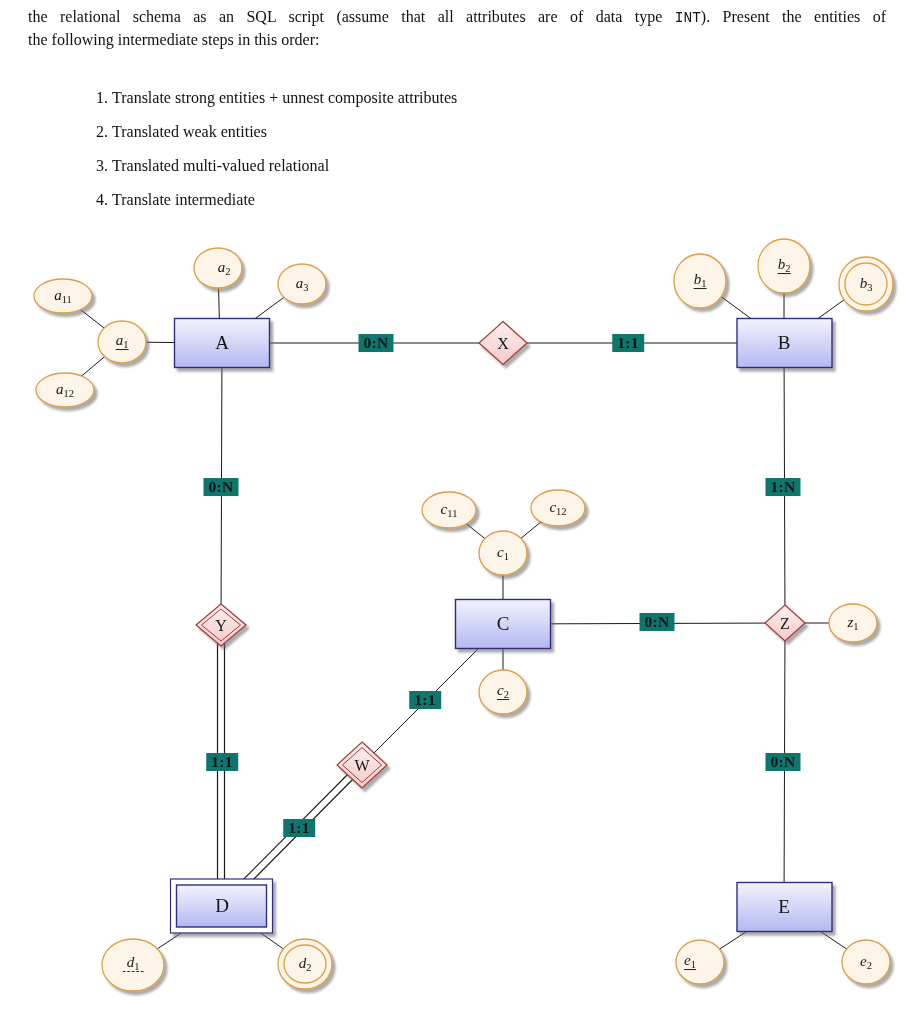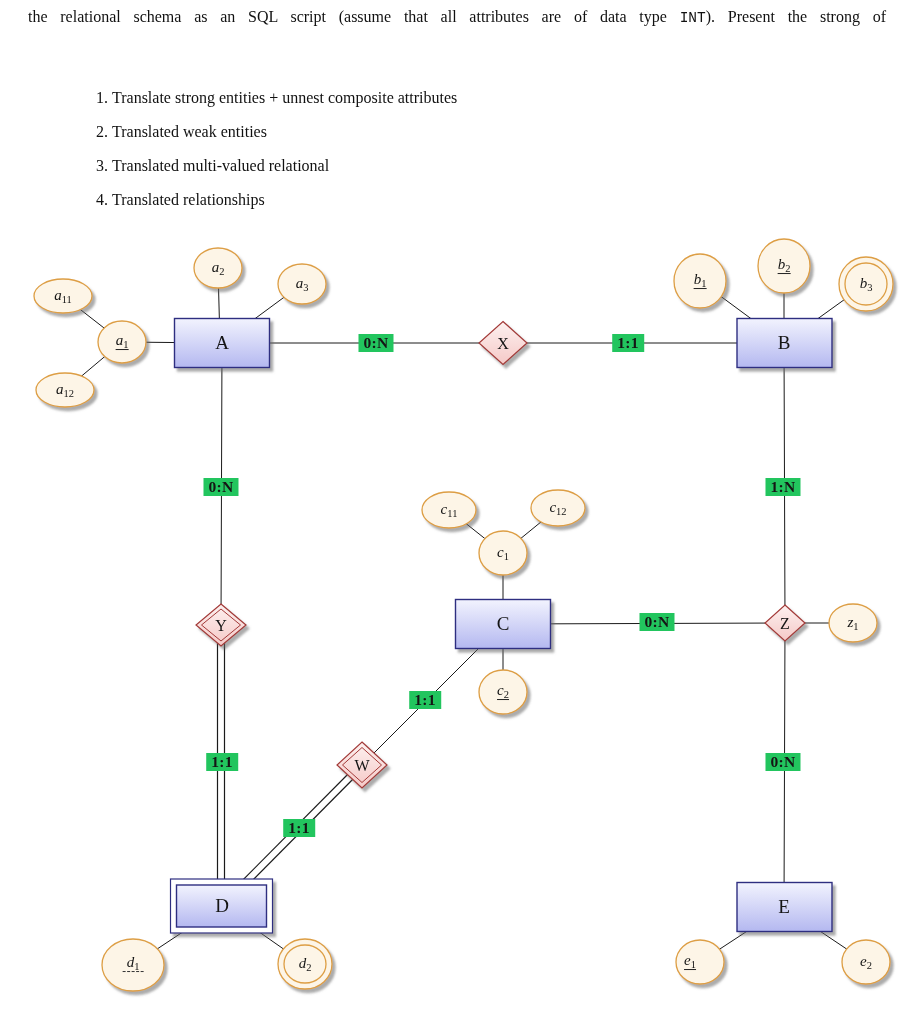--- a/index.html
+++ b/index.html
@@ -22,34 +22,35 @@
   .lbl{position:absolute;transform:translate(-50%,-50%);white-space:nowrap;
        font-family:"Liberation Serif","DejaVu Serif",serif;color:#151515;}
   .entity-lbl{font-size:19px;}
   .rel-lbl{font-size:16px;}
   .attr-lbl{font-size:15px;}
   .attr-lbl i{font-style:italic;}
   .attr-lbl sub{font-style:normal;font-size:10.5px;vertical-align:-0.28em;}
   .attr-lbl .u{padding-bottom:1px;}
   .attr-lbl.key .u{border-bottom:1.2px solid #222;font-family:Liberation Serif, serif;}
   .attr-lbl.partial .u{border-bottom:1.6px dashed #333;padding-left:4px;padding-right:4px;}
-  .card-lbl{font-size:15.5px;font-weight:bold;background:#22c55e;padding:0 5px;letter-spacing:0.3px;}
+  .card-lbl{font-size:15.5px;font-weight:bold;background:#0f766e;padding:0 5px;letter-spacing:0.3px;}
 </style>
 </head>
 <body>
 
 <div class="intro">
-  <div class="just"><span>the relational schema as an SQL script (assume that all attributes are of data type </span><span class="code">INT</span><span>). Present the strong of</span></div>
+  <div class="just"><span>the relational schema as an SQL script (assume that all attributes are of data type </span><span class="code">INT</span><span>). Present the entities of</span></div>
+  <div>the following intermediate steps in this order:</div>
 </div>
 
 <ol class="steps">
   <li>Translate strong entities + unnest composite attributes</li>
   <li>Translated weak entities</li>
   <li>Translated multi-valued relational</li>
-  <li>Translated relationships</li>
+  <li>Translate intermediate</li>
 </ol>
 
 <div class="diagram-wrap">
 <svg width="915" height="1024" viewBox="0 0 915 1024">
   <defs>
     <linearGradient id="entG" x1="0" y1="0" x2="0" y2="1">
       <stop offset="0" stop-color="#f2f3fe"></stop>
           <stop offset="1" stop-color="#b4b8f0"></stop>
     </linearGradient>
     <linearGradient id="diaG" x1="0" y1="0" x2="0" y2="1">
@@ -146,21 +147,21 @@
   <div class="lbl entity-lbl" style="left:784px;top:907px">E</div>
 
   <div class="lbl rel-lbl" style="left:503px;top:344px">X</div>
   <div class="lbl rel-lbl" style="left:221px;top:626px">Y</div>
   <div class="lbl rel-lbl" style="left:362px;top:766px">W</div>
   <div class="lbl rel-lbl" style="left:785px;top:624px">Z</div>
 
   <div class="lbl attr-lbl" style="left:63px;top:296px"><span class="u"><i>a</i><sub>11</sub></span></div>
   <div class="lbl attr-lbl key" style="left:122px;top:341px"><span class="u"><i>a</i><sub>1</sub></span></div>
   <div class="lbl attr-lbl" style="left:65px;top:390px"><span class="u"><i>a</i><sub>12</sub></span></div>
-  <div class="lbl attr-lbl" style="left:218px;top:268px"><span class="u"><i>a</i><sub>2</sub></span></div>
+  <div class="lbl attr-lbl" style="left:224px;top:268px"><span class="u"><i>a</i><sub>2</sub></span></div>
   <div class="lbl attr-lbl" style="left:302px;top:284px"><span class="u"><i>a</i><sub>3</sub></span></div>
 
   <div class="lbl attr-lbl key" style="left:700px;top:280px"><span class="u"><i>b</i><sub>1</sub></span></div>
   <div class="lbl attr-lbl key" style="left:784px;top:265px"><span class="u"><i>b</i><sub>2</sub></span></div>
   <div class="lbl attr-lbl" style="left:866px;top:284px"><span class="u"><i>b</i><sub>3</sub></span></div>
 
   <div class="lbl attr-lbl" style="left:449px;top:510px"><span class="u"><i>c</i><sub>11</sub></span></div>
   <div class="lbl attr-lbl" style="left:558px;top:508px"><span class="u"><i>c</i><sub>12</sub></span></div>
   <div class="lbl attr-lbl" style="left:503px;top:553px"><span class="u"><i>c</i><sub>1</sub></span></div>
   <div class="lbl attr-lbl key" style="left:503px;top:691px"><span class="u"><i>c</i><sub>2</sub></span></div>

